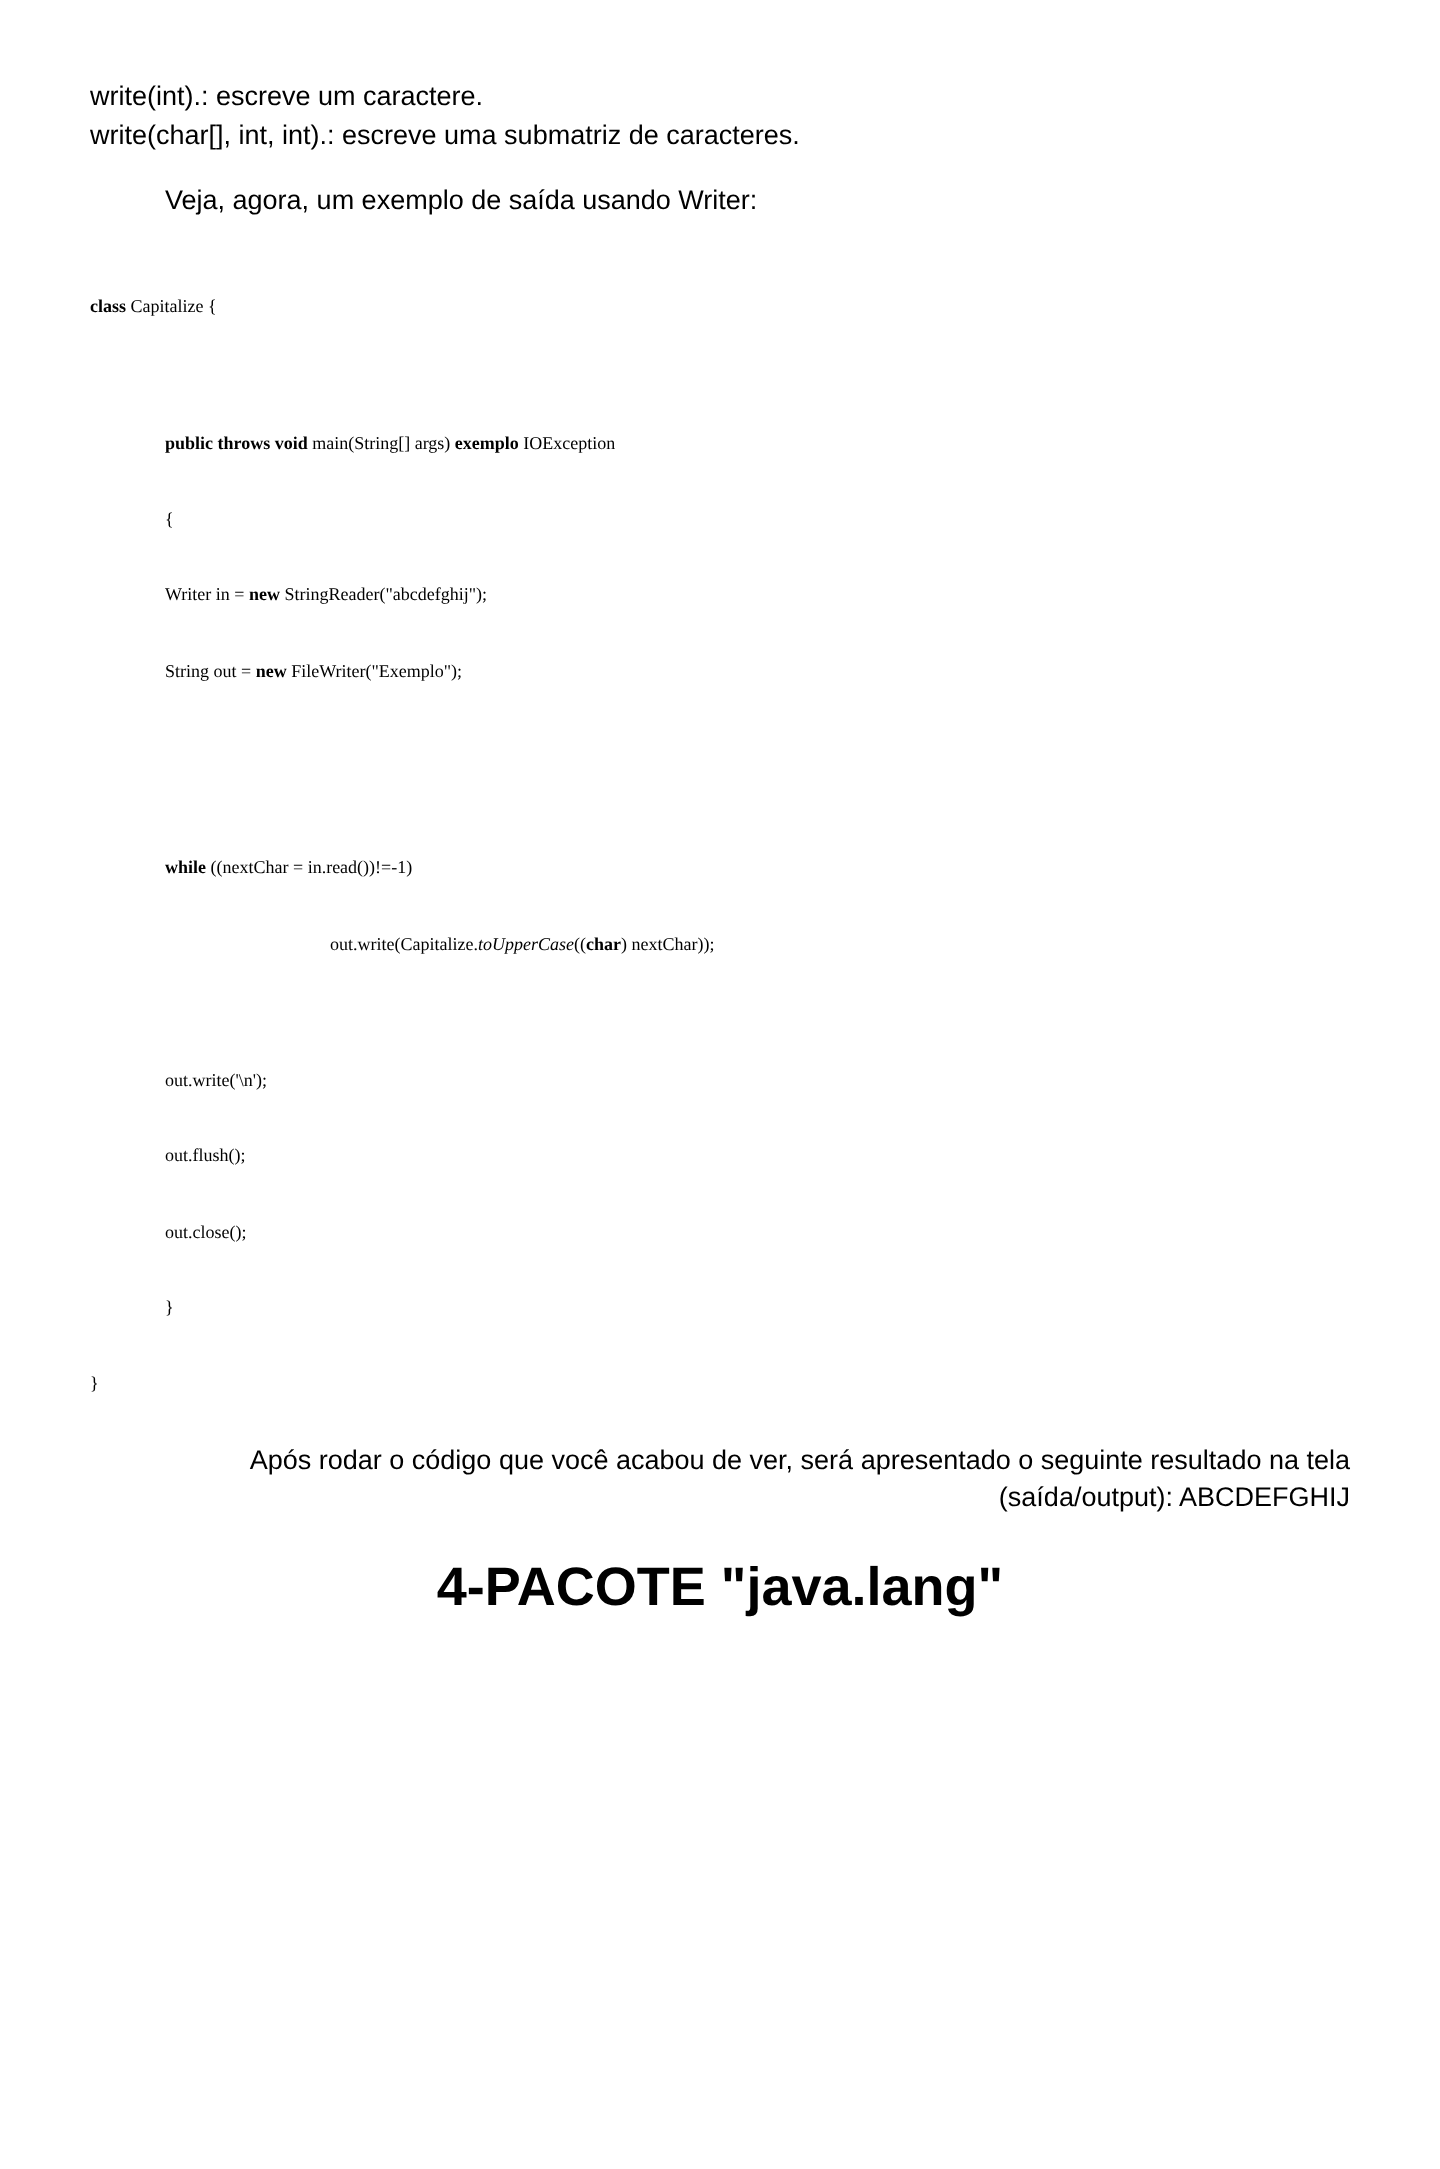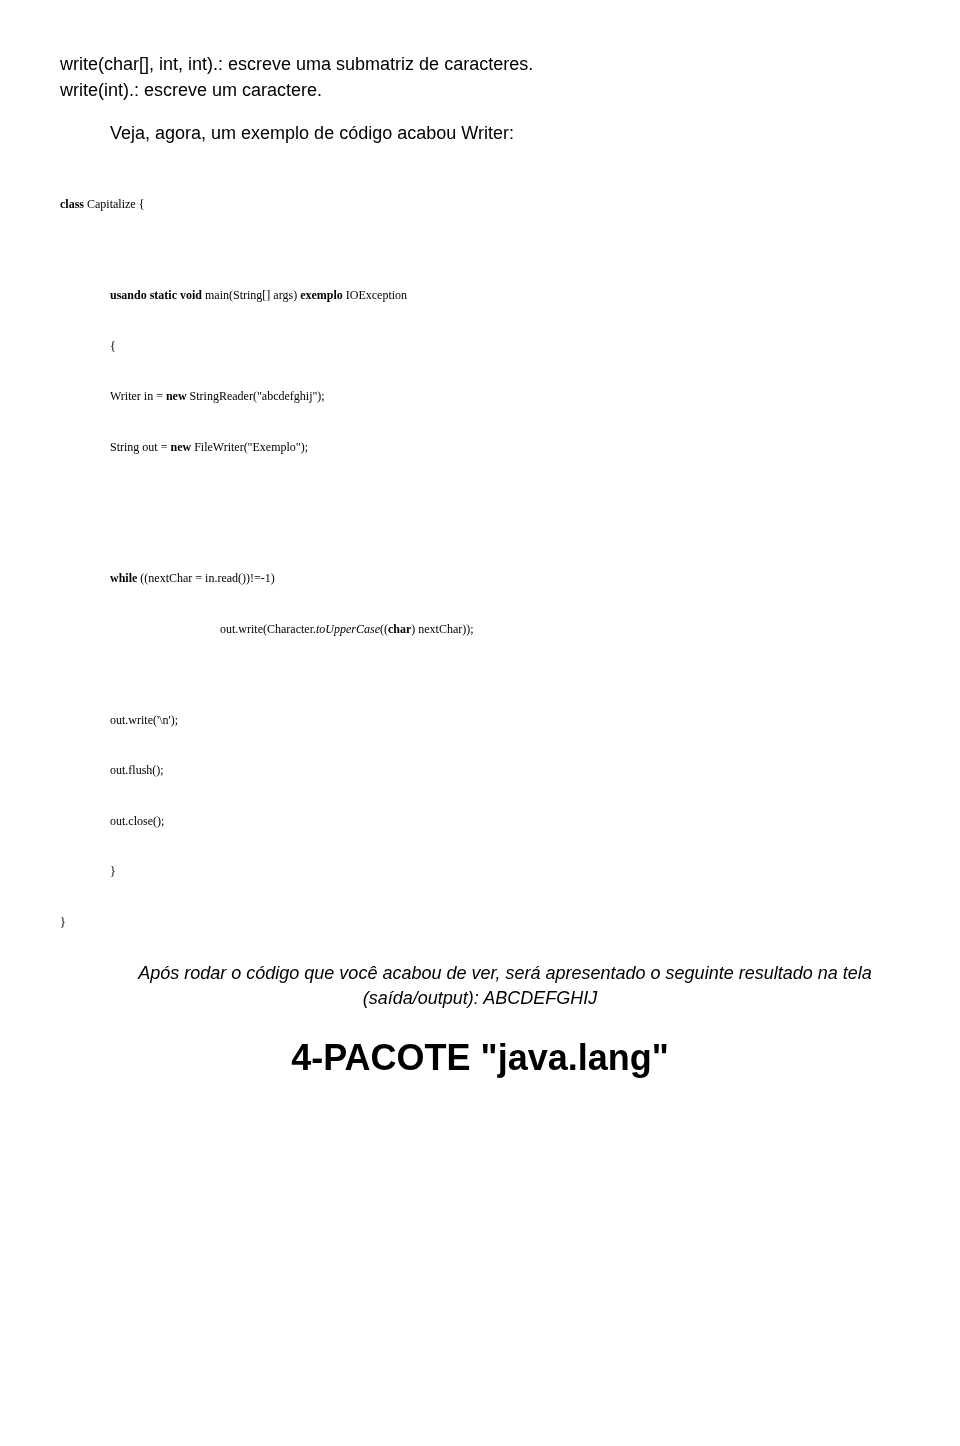--- a/index.html
+++ b/index.html
@@ -30,40 +30,40 @@
     font-weight: bold;
     text-align: center;
     margin: 24px 0 18px 0;
   }
   .spacer { height: 8px; }
 </style>
 </head>
 <body>
 
 <div class="intro">
+  <p class="tight">write(int).: escreve um caractere.</p>
   <p class="tight">write(char[], int, int).: escreve uma submatriz de caracteres.</p>
-  <p class="tight">write(int).: escreve um caractere.</p>
 </div>
 
-<p class="indent1" style="margin-top:18px;">Veja, agora, um exemplo de código acabou Writer:</p>
+<p class="indent1" style="margin-top:18px;">Veja, agora, um exemplo de saída usando Writer:</p>
 
 <div class="code-block mono">
   <div class="code-line"><span class="bold">class</span><span> Capitalize {</span></div>
   <div class="spacer"></div>
-  <div class="code-line pad-code"><span class="bold">usando static void</span><span> main(String[] args) </span><span class="bold">exemplo</span><span> IOException</span></div>
+  <div class="code-line pad-code"><span class="bold">public throws void</span><span> main(String[] args) </span><span class="bold">exemplo</span><span> IOException</span></div>
   <div class="code-line pad-code">{</div>
   <div class="code-line pad-code"><span>Writer in = </span><span class="bold">new</span><span> StringReader("abcdefghij");</span></div>
   <div class="code-line pad-code"><span>String out = </span><span class="bold">new</span><span> FileWriter("Exemplo");</span></div>
   <div class="spacer"></div>
   <div class="spacer"></div>
   <div class="code-line pad-code"><span class="bold">while</span><span> ((nextChar = in.read())!=-1)</span></div>
-  <div class="code-line pad-code3"><span>out.write(Character.</span><span class="italic">toUpperCase</span><span>((</span><span class="bold">char</span><span>) nextChar));</span></div>
+  <div class="code-line pad-code3"><span>out.write(Capitalize.</span><span class="italic">toUpperCase</span><span>((</span><span class="bold">char</span><span>) nextChar));</span></div>
   <div class="spacer"></div>
   <div class="code-line pad-code">out.write('\n');</div>
   <div class="code-line pad-code">out.flush();</div>
   <div class="code-line pad-code">out.close();</div>
   <div class="code-line pad-code">}</div>
   <div class="code-line">}</div>
 </div>
 
-<p class="para-first-indent" style="margin-top:3px; text-align:center;font-style:italic;">Após rodar o código que você acabou de ver, será apresentado o seguinte resultado na tela (saída/output): ABCDEFGHIJ</p>
+<p class="para-first-indent" style="margin-top:3px; text-align:right;">Após rodar o código que você acabou de ver, será apresentado o seguinte resultado na tela (saída/output): ABCDEFGHIJ</p>
 
 <h1 class="title">4-PACOTE "java.lang"</h1>
 
 </body></html>

